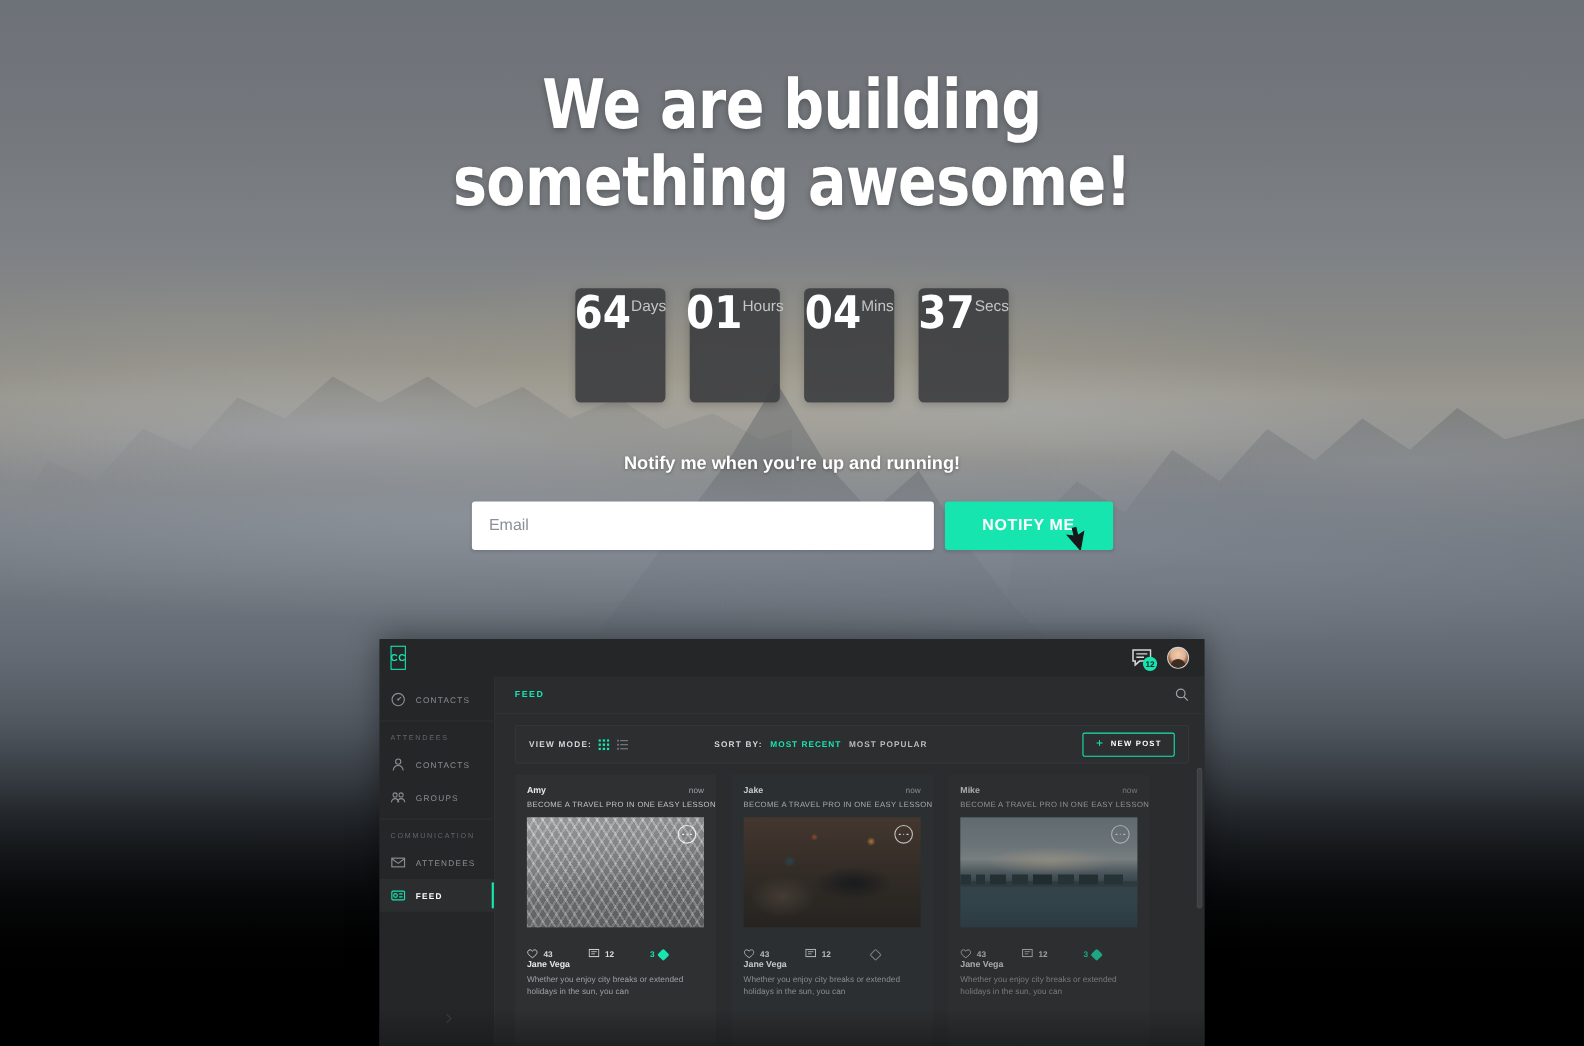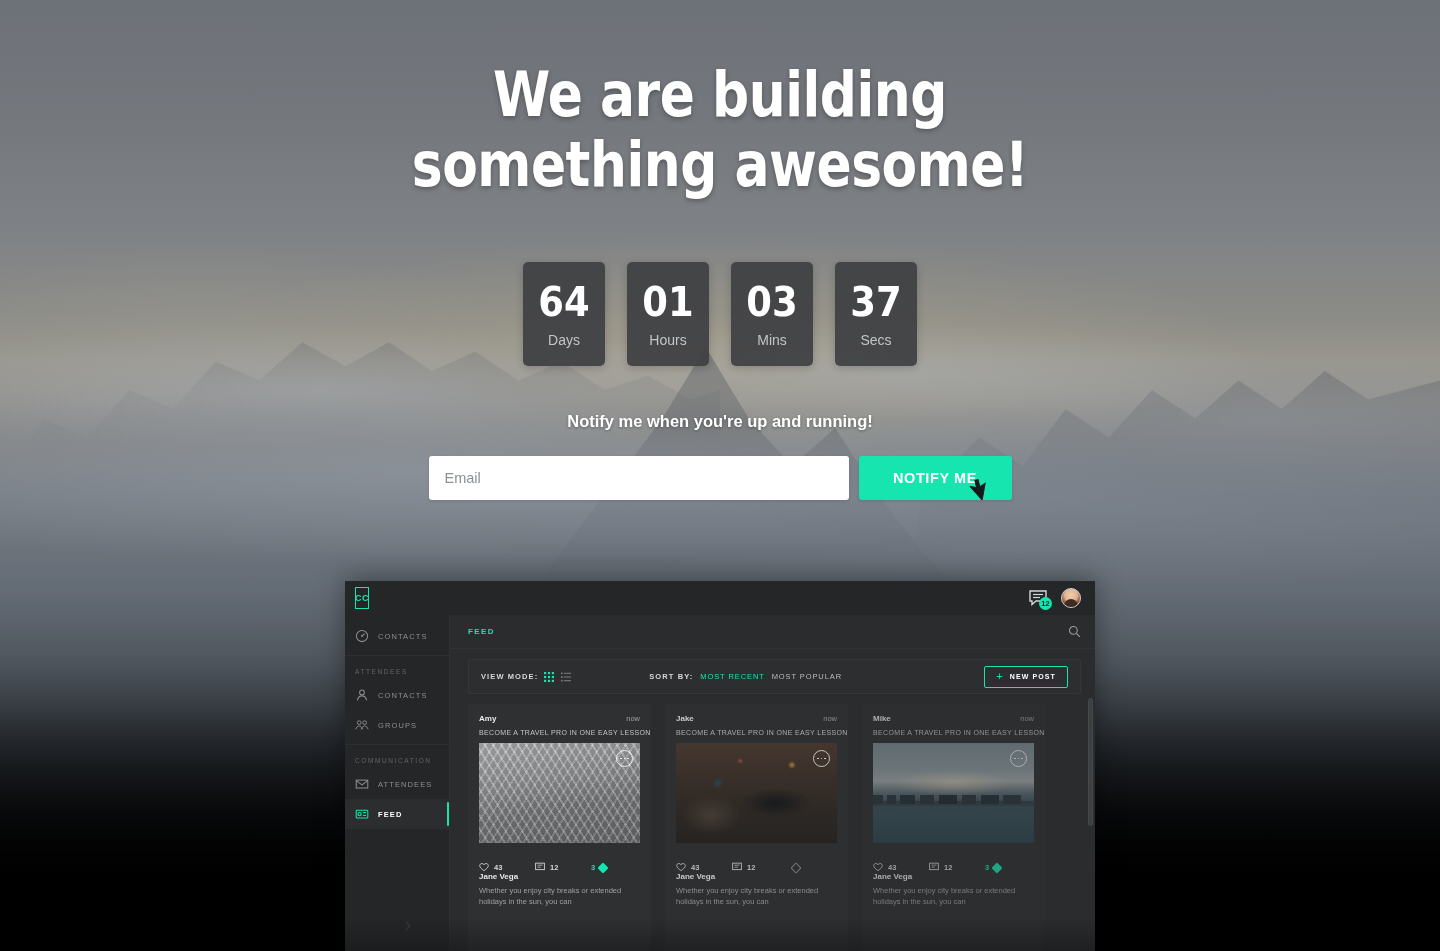--- a/index.html
+++ b/index.html
@@ -108,22 +108,22 @@
 
   
   .countdown {
     margin-top: 62px;
     display: flex; justify-content: center; gap: 22px;
   }
   .cd-box {
     width: 82px; height: 104px;
     background: rgba(62,64,66,0.93);
     border-radius: 5px;
-    display: flex; flex-direction: column;
-    align-items: center; justify-content: center;
+    display: flex; flex-direction: row;
+    align-items: flex-start; justify-content: center;
     box-shadow: 0 2px 8px rgba(0,0,0,0.18);
   }
   .cd-val {
     font-family: "DejaVu Sans Condensed", "Liberation Sans Narrow", "Liberation Sans", sans-serif;
     font-weight: 700; font-size: 41px; line-height: 44px; color: #fff;
     letter-spacing: 0px;
   }
   .cd-lbl {
     margin-top: 8px;
     font-size: 14px; color: #c3c5c7; font-weight: 400;
@@ -262,21 +262,21 @@
     background: #2c2e30;
     display: flex; align-items: center; padding: 0 12px;
   }
   .tb-label {
     color: #d5d8da; font-size: 7.5px; font-weight: 700; letter-spacing: 1.1px;
   }
   .view-icons { display: flex; align-items: center; gap: 7px; margin-left: 6px; }
   .grid-ico { width: 10px; height: 10px; color: #16e5b0; }
   .list-ico { width: 10px; height: 10px; color: #7c8083; }
   .sortgroup { display: flex; align-items: center; gap: 7px; margin-left: 78px; }
-  .sort-opt { font-size: 7.5px; font-weight: 400; letter-spacing: 0.9px; color: #b9bcbe; }
+  .sort-opt { font-size: 7.5px; font-weight: 700; letter-spacing: 0.9px; color: #b9bcbe; }
   .sort-opt.active { color: #16e5b0; }
   .newpost-btn {
     margin-left: auto;
     height: 22px; padding: 0 11px;
     border: 1px solid #16e5b0; border-radius: 2px;
     background: transparent; color: #ffffff;
     font-family: "Liberation Sans", sans-serif;
     font-size: 7px; font-weight: 700; letter-spacing: 1.1px;
     display: flex; align-items: center; gap: 6px;
     cursor: pointer;
@@ -393,21 +393,21 @@
     <div class="countdown">
       <div class="cd-box">
         <div class="cd-val">64</div>
         <div class="cd-lbl">Days</div>
       </div>
       <div class="cd-box">
         <div class="cd-val">01</div>
         <div class="cd-lbl">Hours</div>
       </div>
       <div class="cd-box">
-        <div class="cd-val">03</div>
+        <div class="cd-val">04</div>
         <div class="cd-lbl">Mins</div>
       </div>
       <div class="cd-box">
         <div class="cd-val">37</div>
         <div class="cd-lbl">Secs</div>
       </div>
     </div>
 
     <div class="notify-text">Notify me when you're up and running!</div>
 

